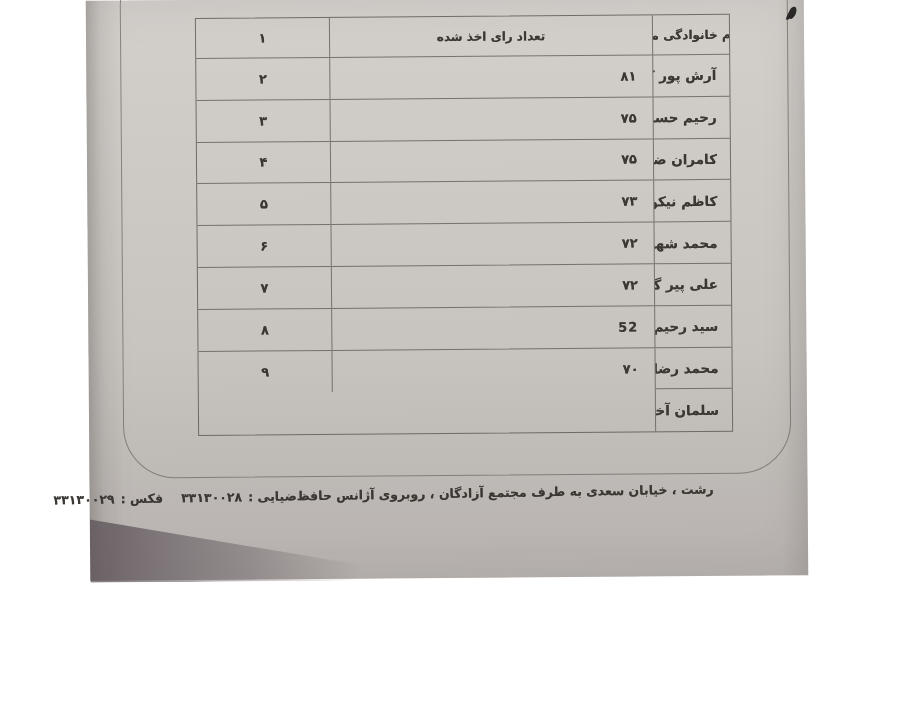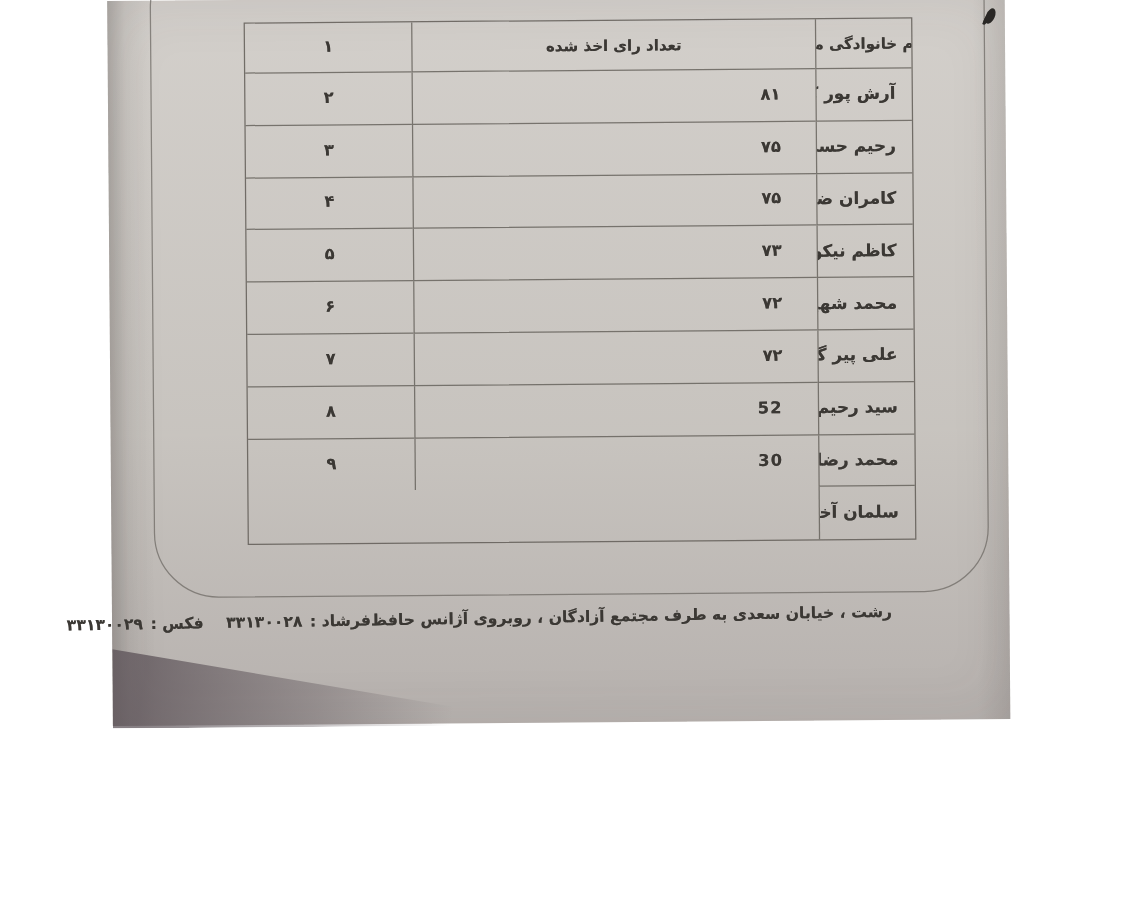--- a/index.html
+++ b/index.html
@@ -62,21 +62,21 @@
     border-left:1.2px solid rgba(96,92,86,0.8);
     font-weight:bold;
     text-shadow:0 0 0.5px rgba(59,56,52,0.65);
     overflow:hidden;white-space:nowrap;
   }
   .cell:nth-child(3n){border-left:none;}
   .cell:nth-last-child(-n+3){border-bottom:none;}
   .hcell{justify-content:center;font-size:12px;}
   .rank{justify-content:center;font-size:13px;}
   .name{justify-content:flex-start;padding-right:13px;font-size:13.5px;}
-  .votes{justify-content:flex-start;padding-right:28px;font-size:13px;letter-spacing:1px;}
+  .votes{justify-content:flex-start;padding-right:16px;font-size:13px;letter-spacing:1px;}
 
   
   .footer{
     position:absolute;left:58px;top:488px;width:566px;
     direction:rtl;
     display:flex;justify-content:space-between;align-items:baseline;
     font-size:12.5px;font-weight:bold;color:#3b3834;
     text-shadow:0 0 0.5px rgba(59,56,52,0.6);
     transform:rotate(-0.5deg);
     white-space:nowrap;
@@ -122,31 +122,31 @@
       <div class="cell rank">۶</div>
       <div class="cell name">علی پیر گورابی</div>
       <div class="cell votes">۷۲</div>
 
       <div class="cell rank">۷</div>
       <div class="cell name">سید رحیم عمرانی خراسانی</div>
       <div class="cell votes">52</div>
 
       <div class="cell rank">۸</div>
       <div class="cell name">محمد رضا دوست</div>
-      <div class="cell votes">30</div>
+      <div class="cell votes">۷۰</div>
 
       <div class="cell rank">۹</div>
       <div class="cell name">سلمان آخوندزاده بستی</div>
     </div>
 
     <div class="footer">
       <span>رشت ، خیابان سعدی به طرف مجتمع آزادگان ، روبروی آژانس حافظ</span>
       <span class="contacts">
         <span class="contact-pair">
-          <span>فرشاد :</span>
+          <span>ضیایی :</span>
           <span>۳۳۱۳۰۰۲۸</span>
         </span>
         <span class="contact-pair">
           <span>فکس :</span>
           <span>۳۳۱۳۰۰۲۹</span>
         </span>
       </span>
     </div>
 
   </div>

